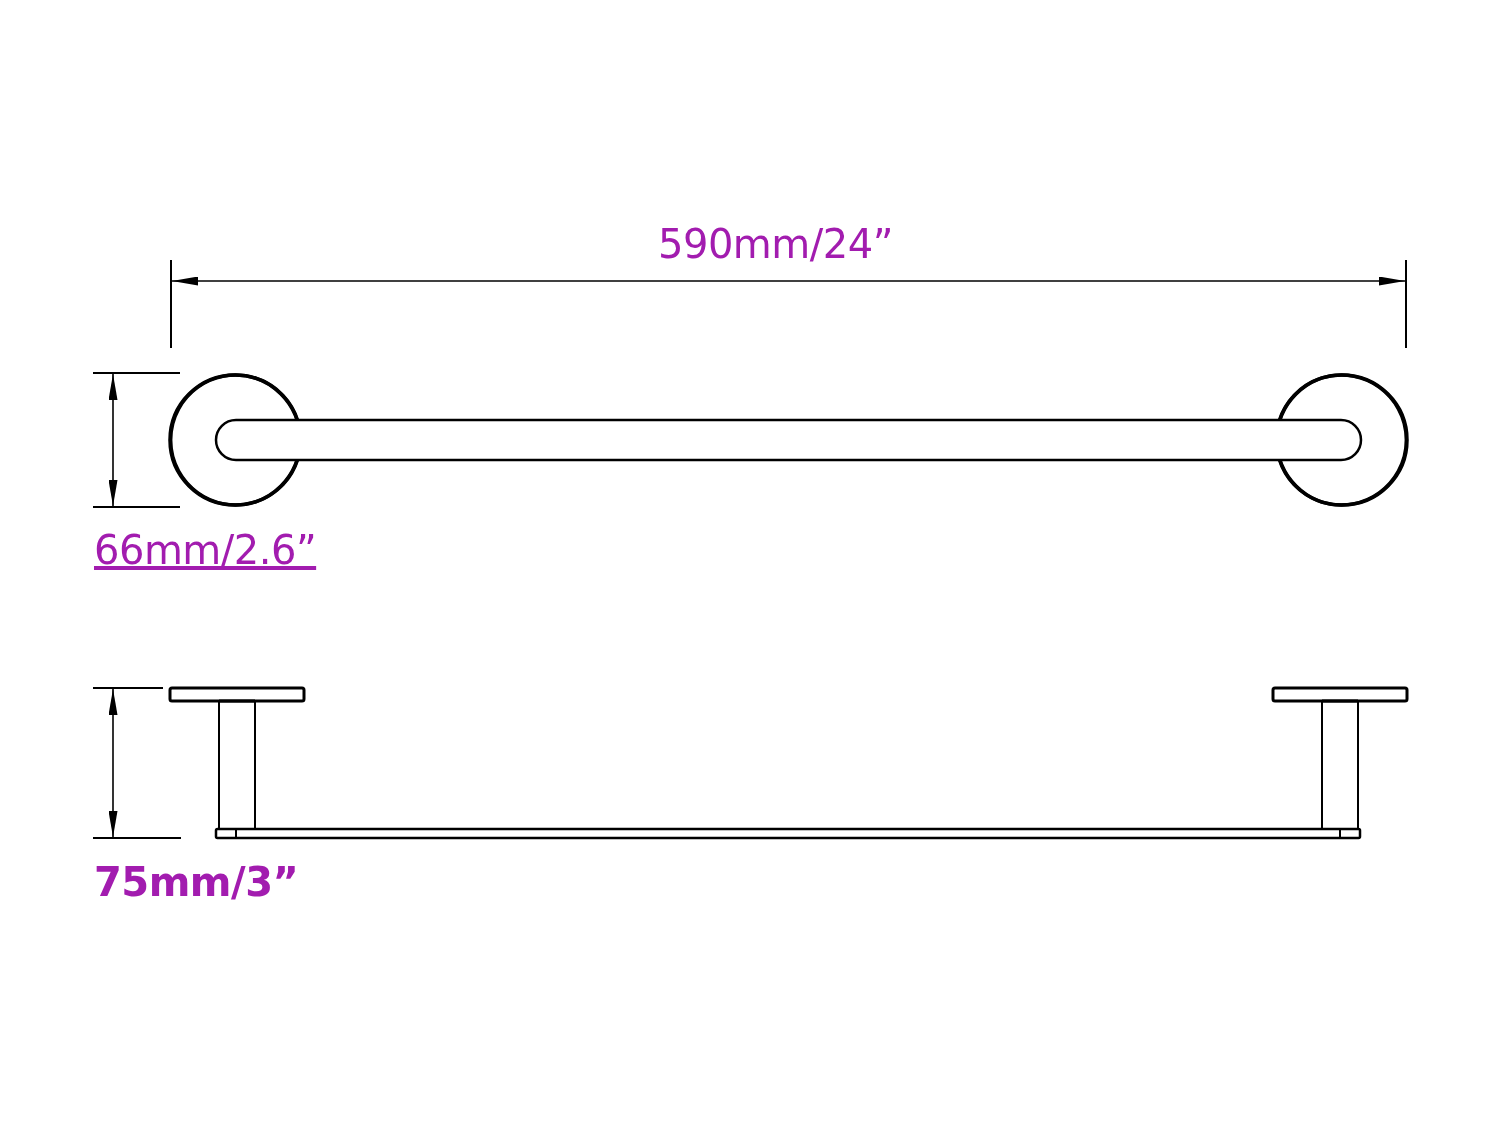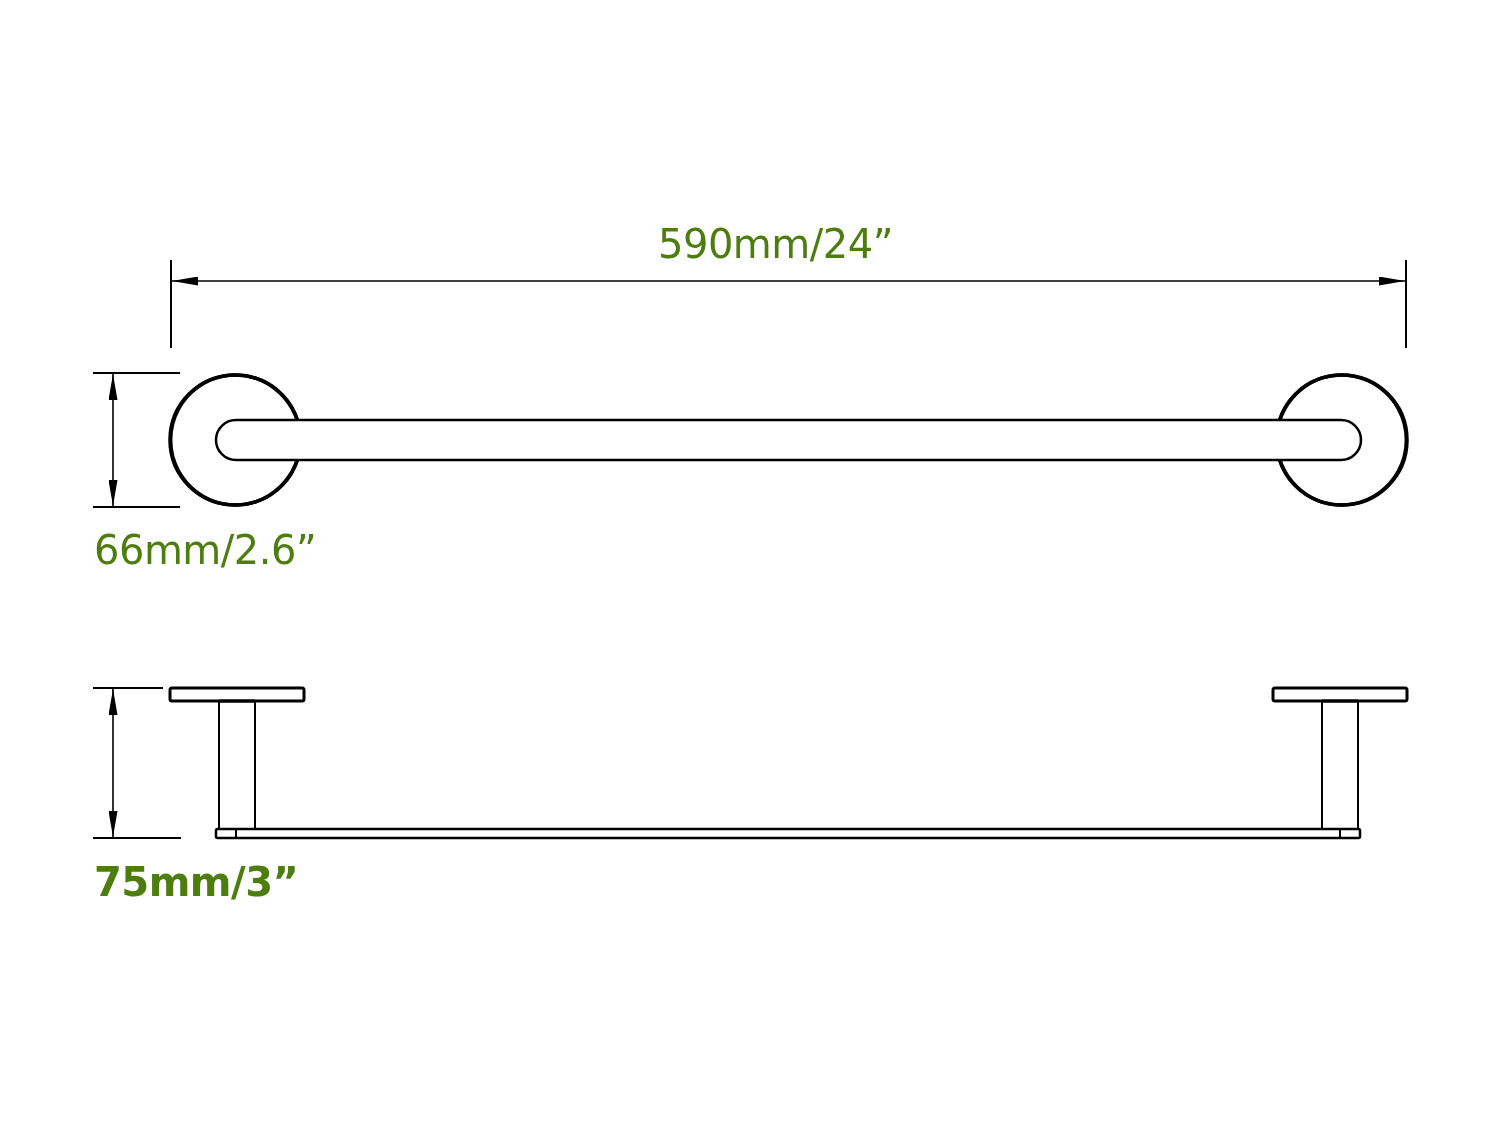--- a/index.html
+++ b/index.html
@@ -2,27 +2,27 @@
 <html><head>
   <meta charset="utf-8">
   <style>
     html, body { margin: 0; padding: 0; background: #ffffff; }
     body { width: 1500px; height: 1125px; position: relative; overflow: hidden; }
     #drawing { position: absolute; left: 0; top: 0; width: 1500px; height: 1125px; }
     .label {
       position: absolute;
       font-family: "DejaVu Sans", "Liberation Sans", sans-serif;
       font-size: 40px;
-      color: #4d7c0f;
+      color: #a21caf;
       line-height: 1;
       white-space: nowrap;
       letter-spacing: -0.5px;
     }
     #label-width { left: 658px; top: 224px; }
-    #label-height { left: 94px; top: 530px; }
+    #label-height { left: 94px; top: 530px; text-decoration: underline; }
     #label-depth { left: 94px; top: 862px; font-weight: bold; }
   </style>
 </head>
 <body>
 
 <svg id="drawing" xmlns="http://www.w3.org/2000/svg" width="1500" height="1125" viewBox="0 0 1500 1125">
   <defs>
     <marker id="arrow" viewBox="0 0 10 10" refX="10" refY="5" markerWidth="26" markerHeight="9" markerUnits="userSpaceOnUse" orient="auto-start-reverse" preserveAspectRatio="none">
       <path d="M0,0 L10,5 L0,10 z" fill="#000"></path>
     </marker>

